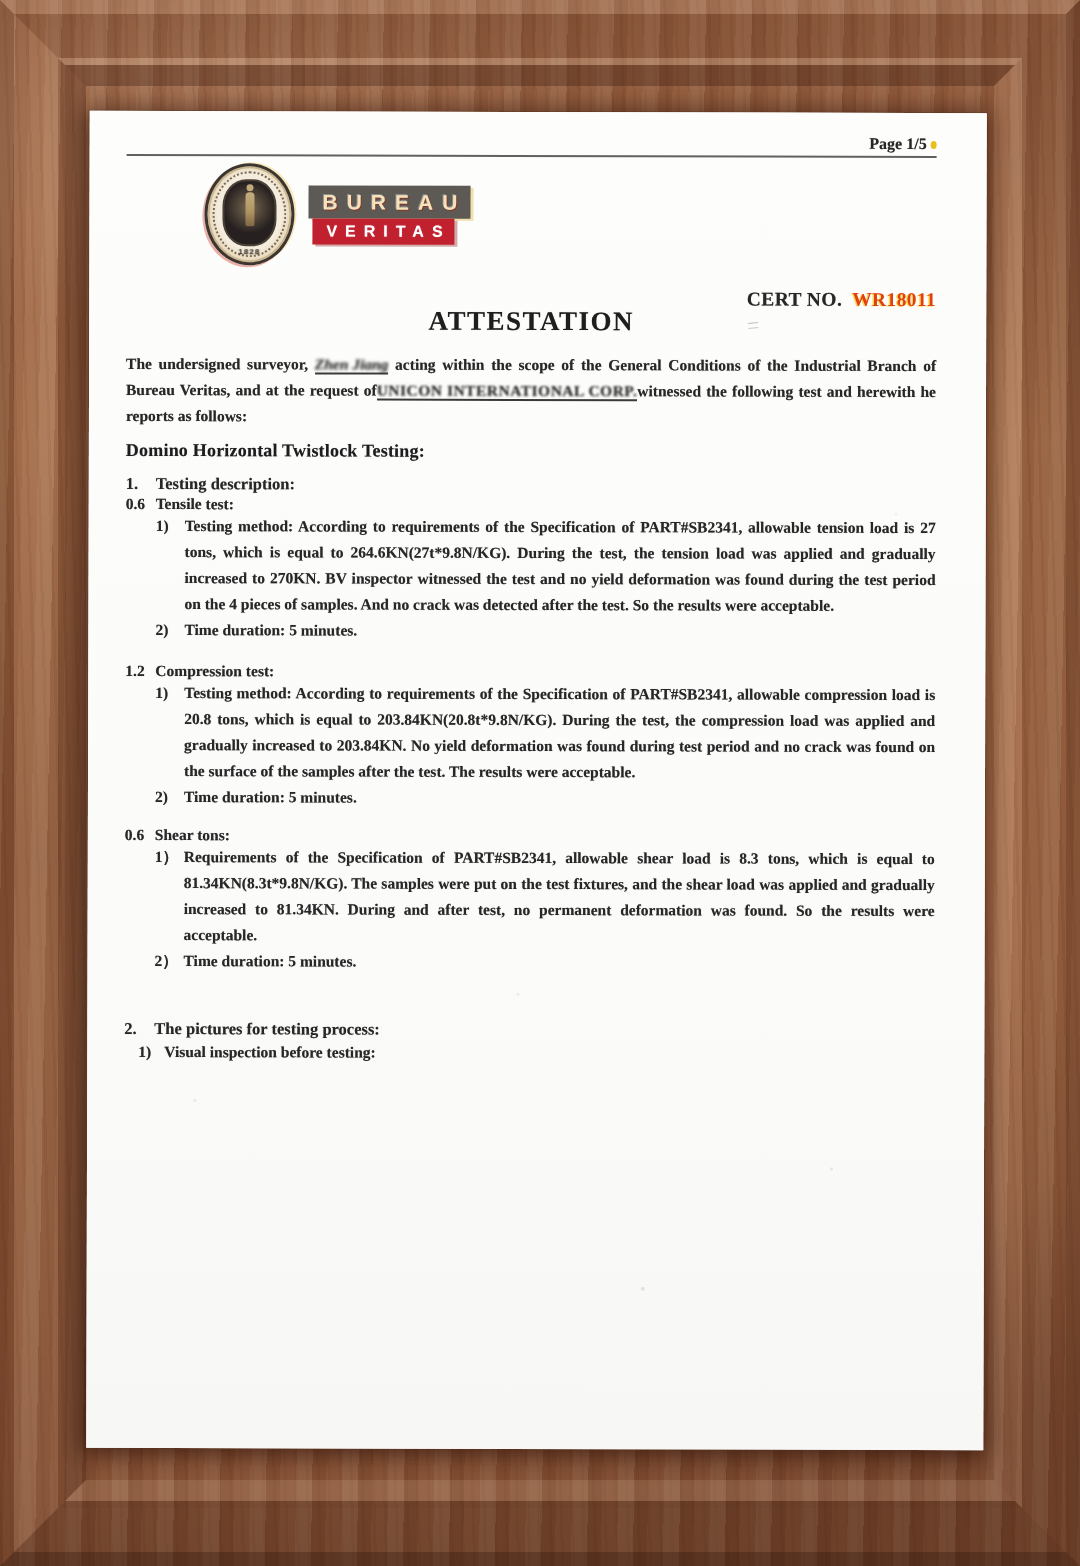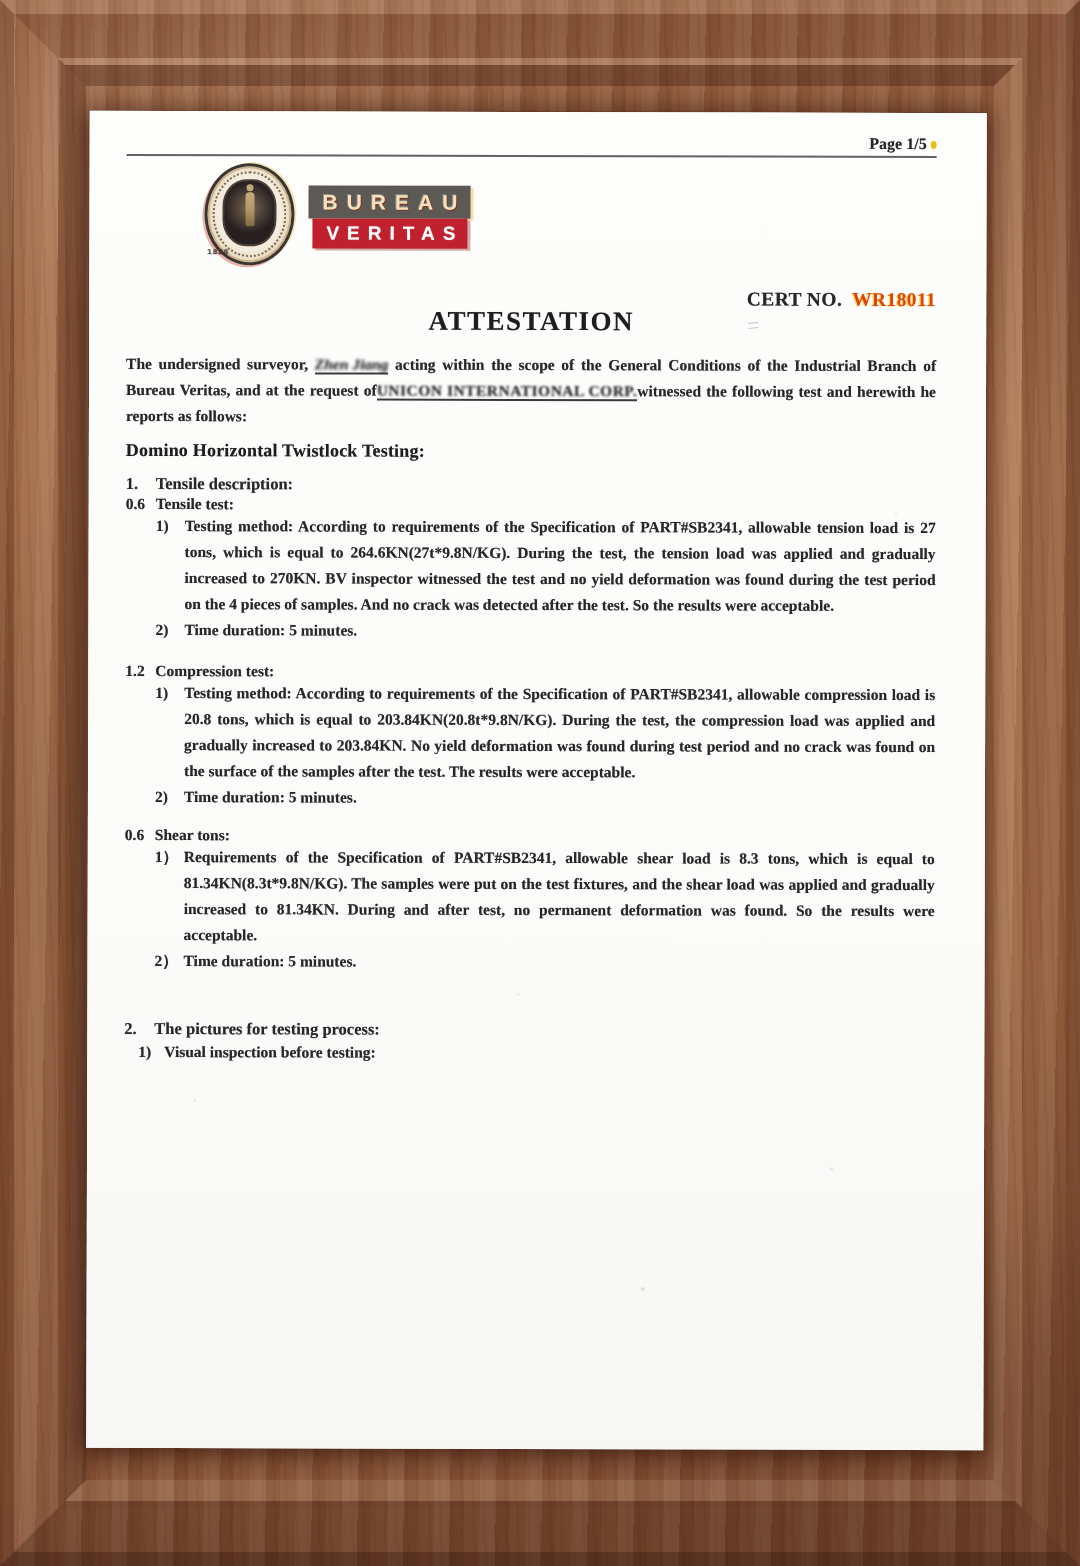--- a/index.html
+++ b/index.html
@@ -55,30 +55,30 @@
     box-shadow:-2px 2px 0 rgba(205,60,40,0.40), 2px -1px 0 rgba(240,205,80,0.40), inset 0 0 0 2px #c9b68e;}
   .emblem-ring{position:absolute;inset:5px;border-radius:50%;border:2px dotted #5c4b38;opacity:.8;}
   .emblem-core{position:absolute;left:15px;top:13px;right:15px;bottom:16px;border-radius:44%/40%;
     background:#262020 radial-gradient(circle at 50% 42%, rgba(225,195,140,0.45), rgba(0,0,0,0) 58%);
     border:2px solid #4c4136;}
   .emblem-figure{position:absolute;left:50%;top:18%;width:9px;height:34px;margin-left:-4px;
     background:linear-gradient(180deg,#d9c08c 0%, #b89a66 60%, #8a7148 100%);
     border-radius:4px 4px 2px 2px;opacity:.85;}
   .emblem-figure::before{content:"";position:absolute;left:1px;top:-8px;width:7px;height:7px;border-radius:50%;
     background:#d9c08c;}
-  .emblem-year{position:absolute;left:0;right:0;bottom:6px;text-align:left;
+  .emblem-year{position:absolute;left:0;right:0;bottom:6px;text-align:center;
     font-family:"Liberation Sans",sans-serif;font-size:8px;color:#3d3228;
     filter:blur(0.6px);letter-spacing:1px;}
   .logo-text{position:absolute;left:182px;top:12px;font-family:"Liberation Sans","DejaVu Sans",sans-serif;}
   .logo-bureau{display:inline-block;background:#5d5955;color:#f2e3bc;
     font-size:21px;font-weight:700;letter-spacing:9px;padding:5px 4px 4px 14px;
     text-shadow:1px 1px 0 rgba(150,40,25,0.75), -1px -1px 0 rgba(255,255,255,0.30);
     box-shadow:3px 2px 0 rgba(228,186,70,0.45);margin-top:10px;}
   .logo-veritas{display:inline-block;background:#c1212f;color:#ffffff;
-    font-size:19px;font-weight:700;letter-spacing:8px;padding:4px 4px 4px 14px;
+    font-size:16px;font-weight:700;letter-spacing:8px;padding:4px 4px 4px 14px;
     margin:0 0 0 4px;text-shadow:0 0 1px rgba(255,255,255,0.6);
     box-shadow:3px 2px 0 rgba(130,20,20,0.35);}
   .cert-no{position:absolute;right:0;top:124px;font-size:19.5px;letter-spacing:0.4px;}
   .cert-val{color:#e2400f;margin-left:10px;text-shadow:-1.5px 0.5px 0 rgba(245,200,0,0.65);}
   .smudge{position:absolute;right:178px;top:158px;width:10px;height:4px;opacity:.55;
     border-top:1.5px solid #8a8a8a;border-bottom:1.5px solid #a0a0a0;transform:rotate(-6deg);}
 
   .title{margin:30px 0 0 0;text-align:center;font-size:27px;letter-spacing:1.5px;color:#1e1e1e;}
   .intro{margin:15px 0 0 0;font-size:15.5px;line-height:26px;text-align:justify;}
   .u{border-bottom:2px solid #3a3a3a;}
@@ -131,21 +131,21 @@
     </div>
 
     <h1 class="title">ATTESTATION</h1>
 
     <p class="intro"><span>The undersigned surveyor, </span><span class="u"><span class="blur-name">Zhen Jiang</span></span><span> acting within the scope of the General Conditions of the Industrial Branch of Bureau Veritas, and at the request of</span><span class="u"><span class="blur-co"> UNICON INTERNATIONAL CORP. </span></span><span>witnessed the following test and herewith he reports as follows:</span></p>
 
     <h2 class="doc-heading">Domino Horizontal Twistlock Testing:</h2>
 
     <div class="sec-head">
       <span class="n">1.</span>
-      <span>Tensile description:</span>
+      <span>Testing description:</span>
     </div>
 
     <div class="sub-head">
       <span class="n">0.6</span>
       <span>Tensile test:</span>
     </div>
     <div class="items">
       <div class="item">
         <span class="marker">1)</span>
         <div class="itext">Testing method: According to requirements of the Specification of PART#SB2341, allowable tension load is 27 tons, which is equal to 264.6KN(27t*9.8N/KG). During the test, the tension load was applied and gradually increased to 270KN. BV inspector witnessed the test and no yield deformation was found during the test period on the 4 pieces of samples. And no crack was detected after the test. So the results were acceptable.</div>

